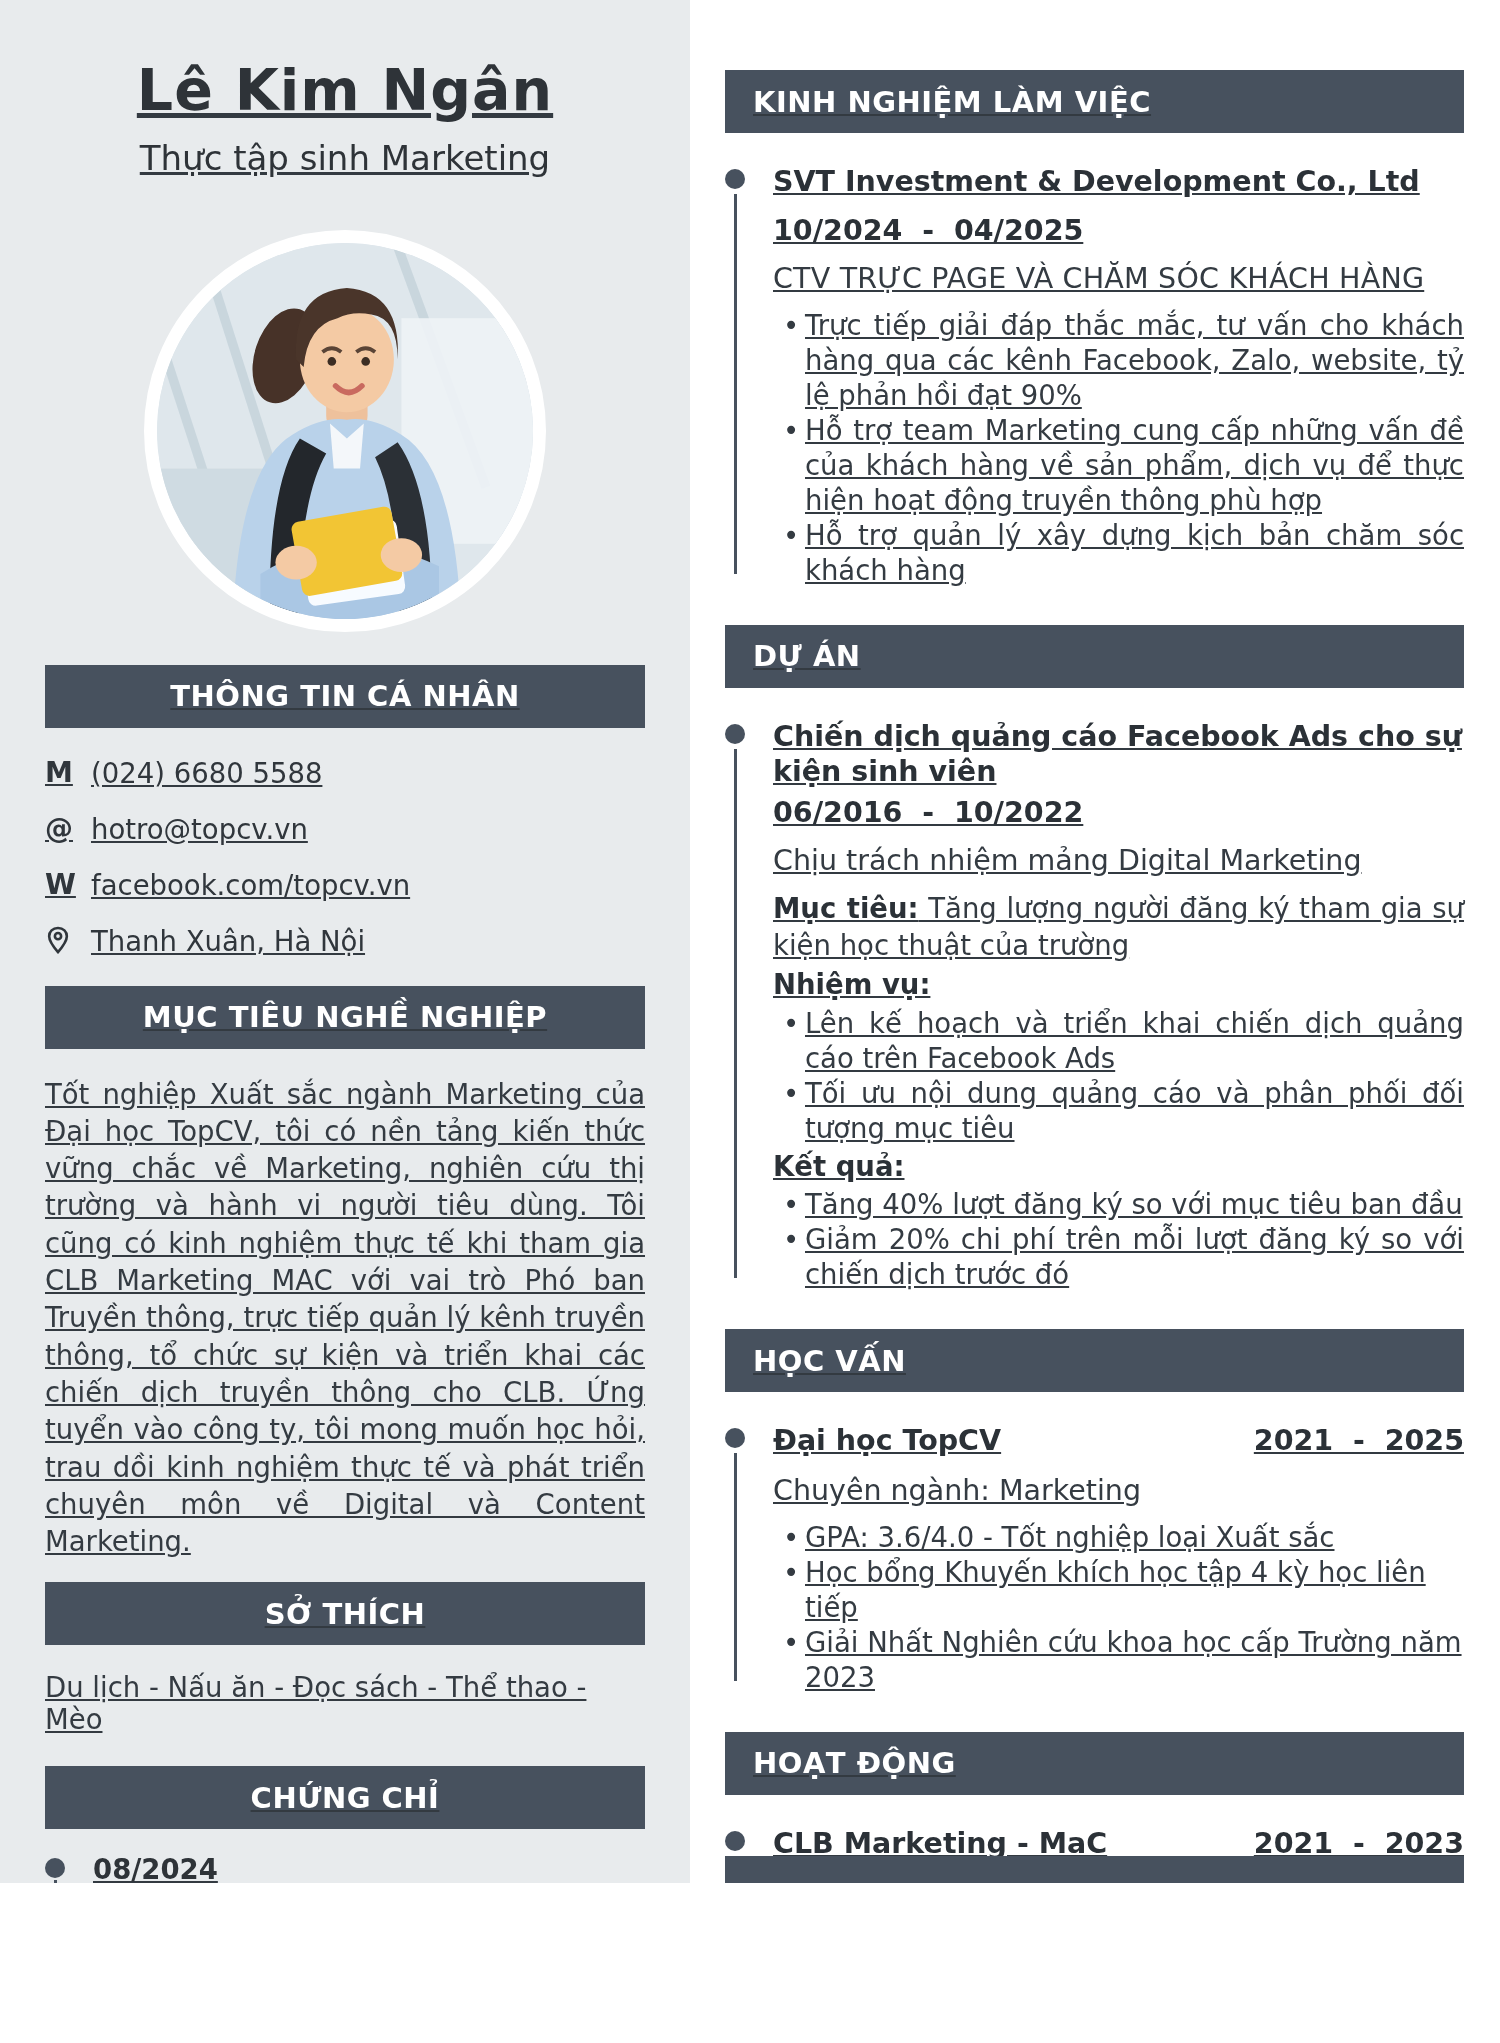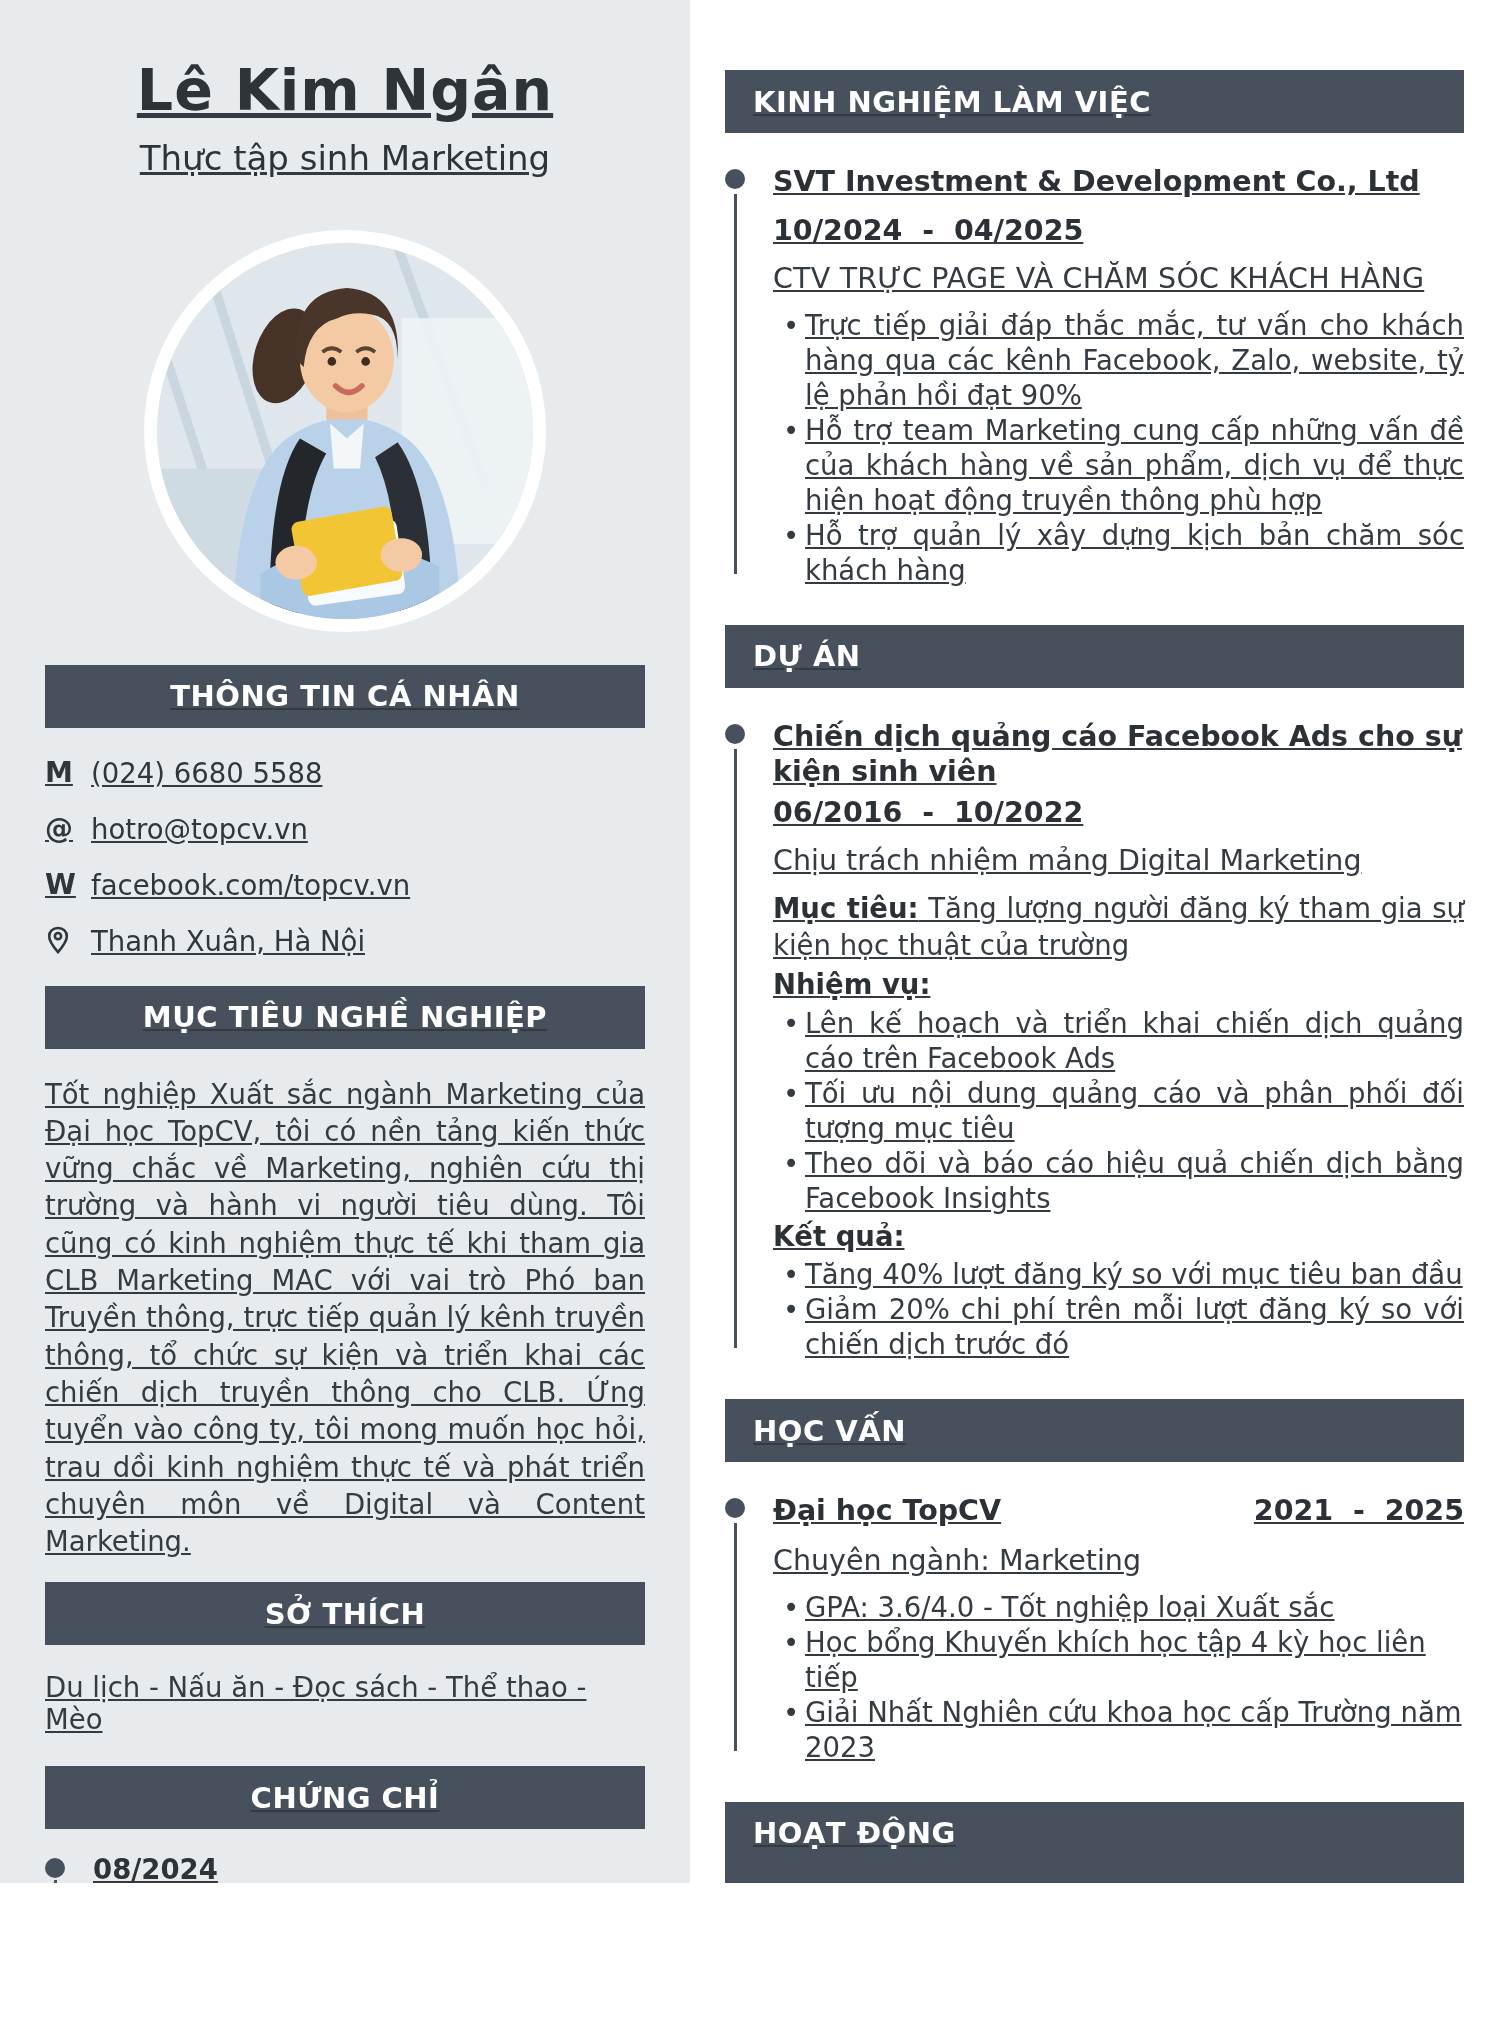--- a/index.html
+++ b/index.html
@@ -245,21 +245,20 @@
         </div>
       <div class="entry-body">
         <div class="entry-title">Chiến dịch quảng cáo Facebook Ads cho sự kiện sinh viên</div>
         <div class="entry-period" style="margin-top:6px;">06/2016  -  10/2022</div>
         <div class="entry-role">Chịu trách nhiệm mảng Digital Marketing</div>
         <p class="proj-line"><span class="inline-label">Mục tiêu:</span><span> Tăng lượng người đăng ký tham gia sự kiện học thuật của trường</span></p>
         <div class="bold-line">Nhiệm vụ:</div>
         <ul class="bullets" style="margin-top:2px;">
           <li>Lên kế hoạch và triển khai chiến dịch quảng cáo trên Facebook Ads</li>
           <li>Tối ưu nội dung quảng cáo và phân phối đối tượng mục tiêu</li>
-          <li>Theo dõi và báo cáo hiệu quả chiến dịch bằng Facebook Insights</li>
         </ul>
         <div class="bold-line">Kết quả:</div>
         <ul class="bullets" style="margin-top:2px;">
           <li>Tăng 40% lượt đăng ký so với mục tiêu ban đầu</li>
           <li>Giảm 20% chi phí trên mỗi lượt đăng ký so với chiến dịch trước đó</li>
         </ul>
       </div>
     </div>
 
     <div class="bar left section-gap">HỌC VẤN</div>

